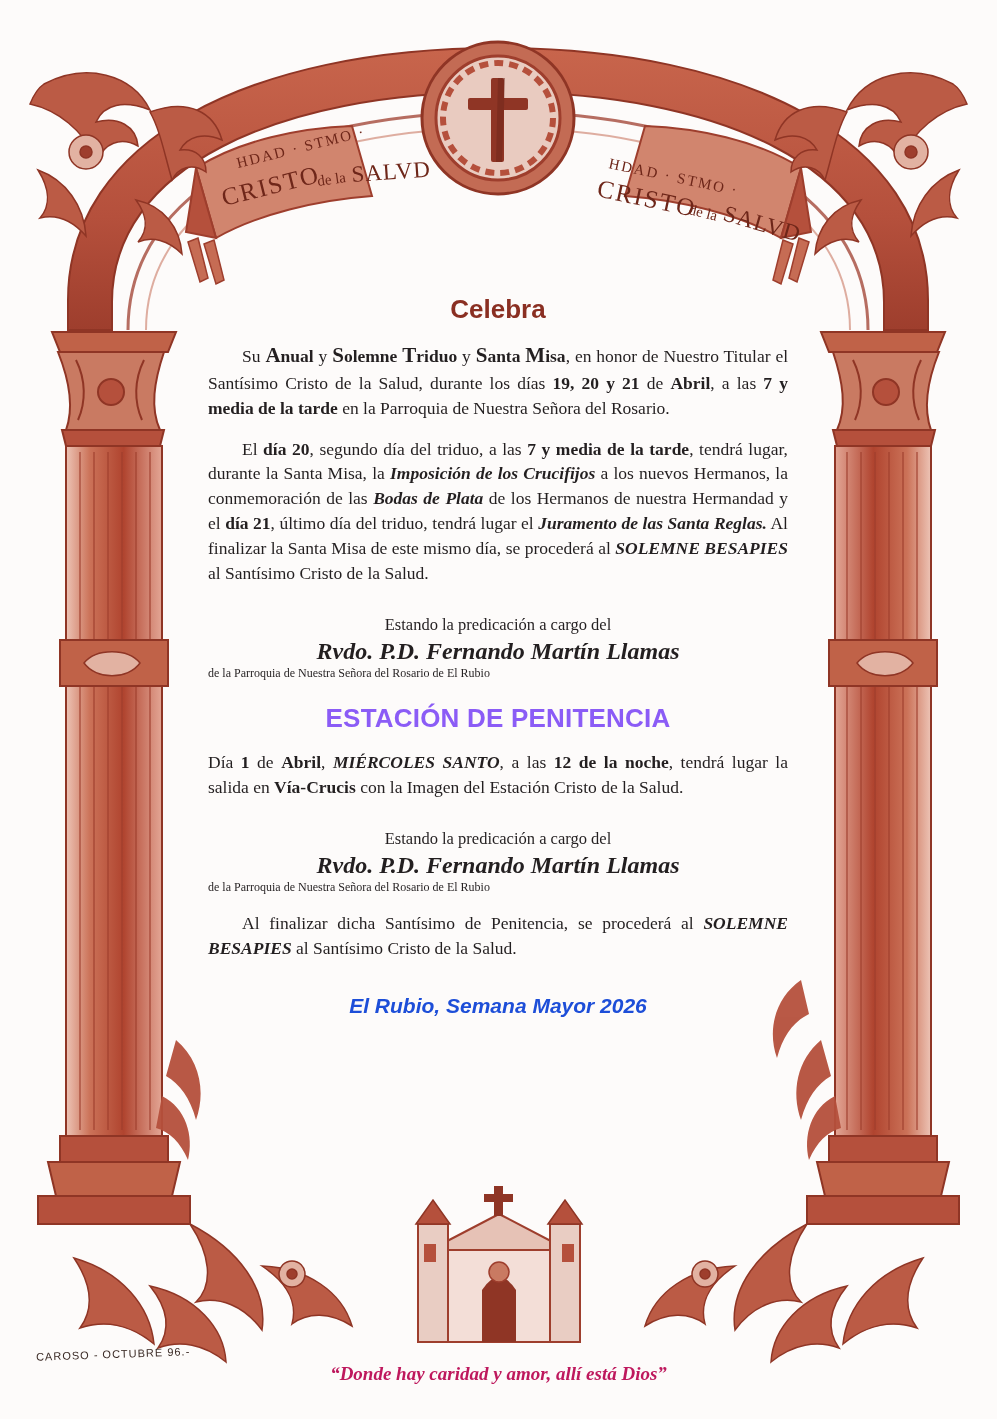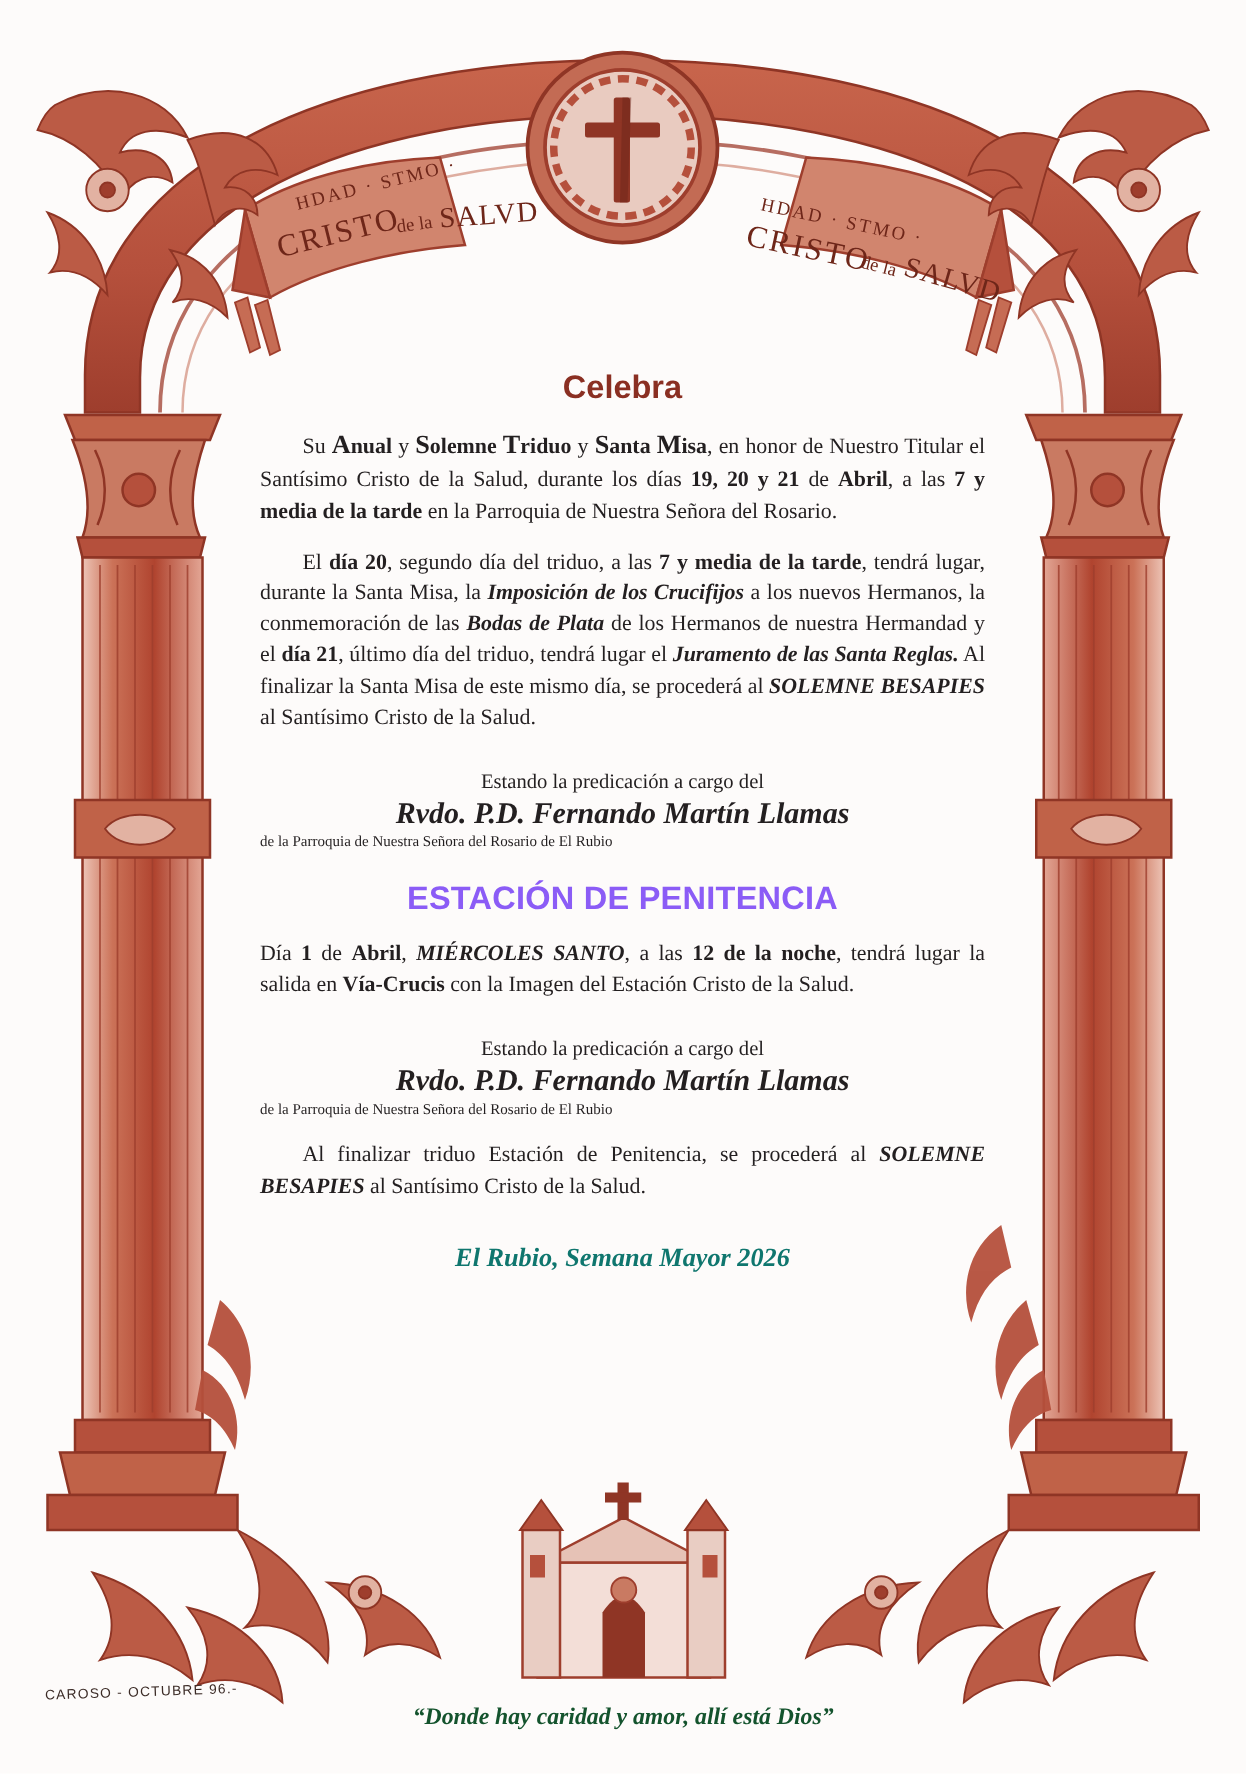--- a/index.html
+++ b/index.html
@@ -108,38 +108,38 @@
     color: #8b5cf6;
     font-family: "Liberation Sans", sans-serif;
     font-weight: bold;
     font-size: 26px;
     margin-top: 22px;
     letter-spacing: .2px;
   }
 
   .lugar-fecha {
     text-align: center;
-    font-family: Liberation Serif, serif;
+    font-family: Liberation Sans, sans-serif;
     font-weight: bold;
     font-style: italic;
     font-size: 21px;
-    color: #0f766e;
+    color: #1d4ed8;
     margin-top: 34px;
   }
 
   .lema {
     position: absolute;
     left: 0;
     width: 997px;
     top: 1363px;
     text-align: center;
     font-size: 19px;
     font-weight: bold;
     font-style: italic;
-    color: #14532d;
+    color: #be185d;
   }
   .signature {
     position: absolute;
     left: 36px;
     top: 1348px;
     font-family: "Liberation Sans", sans-serif;
     font-size: 11px;
     color: #3b2b26;
     letter-spacing: 1px;
     transform: rotate(-2deg);
@@ -361,21 +361,21 @@
 
     <p class="body noindent">
       <span>Día </span><span class="b">1</span><span> de </span><span class="b">Abril</span><span>, </span><span class="bi">MIÉRCOLES SANTO</span><span>, a las </span><span class="b">12 de la noche</span><span>, tendrá lugar la salida en </span><span class="b">Vía-Crucis</span><span> con la Imagen del Estación Cristo de la Salud.</span>
     </p>
 
     <div class="predicacion">Estando la predicación a cargo del</div>
     <div class="predicador">Rvdo. P.D. Fernando Martín Llamas</div>
     <div class="predicador-sub">de la Parroquia de Nuestra Señora del Rosario de El Rubio</div>
 
     <p class="body">
-      <span>Al finalizar triduo Estación de Penitencia, se procederá al </span><span class="bi">SOLEMNE BESAPIES</span><span> al Santísimo Cristo de la Salud.</span>
+      <span>Al finalizar dicha Santísimo de Penitencia, se procederá al </span><span class="bi">SOLEMNE BESAPIES</span><span> al Santísimo Cristo de la Salud.</span>
     </p>
 
     <div class="lugar-fecha">El Rubio, Semana Mayor 2026</div>
   </div>
 
   <div class="signature">CAROSO - OCTUBRE 96.-</div>
   <div class="lema">“Donde hay caridad y amor, allí está Dios”</div>
 
 </div>
 

